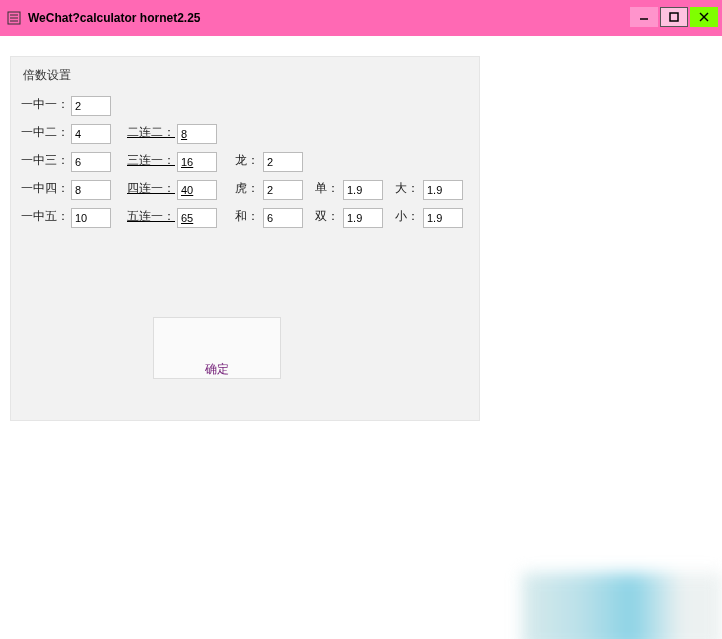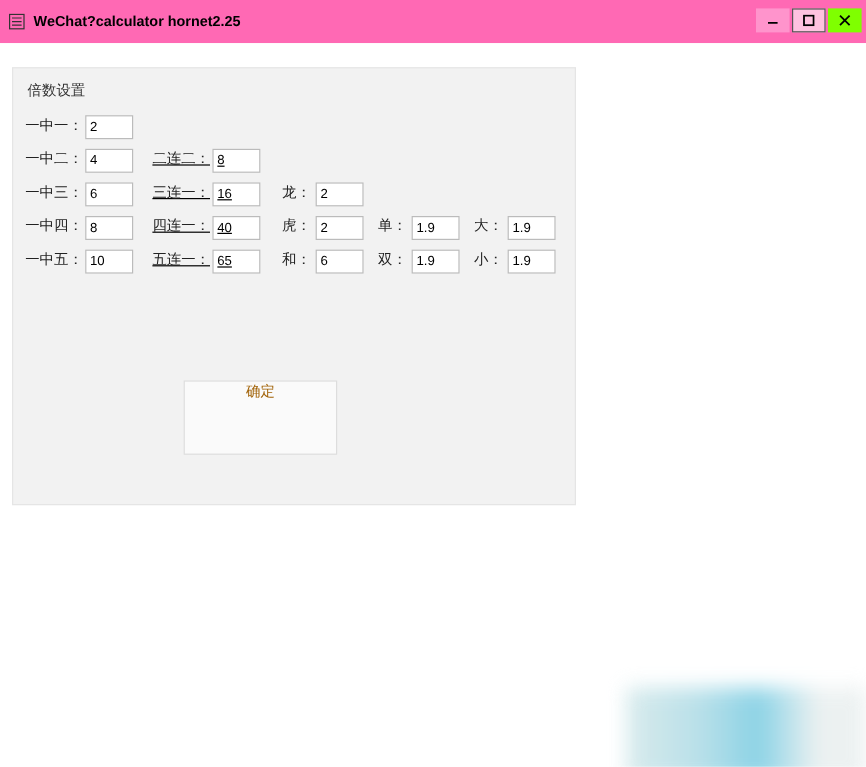--- a/index.html
+++ b/index.html
@@ -93,25 +93,25 @@
   .col5 { margin-left: 10px; }
   .confirm-btn {
     position: absolute;
     left: 142px;
     top: 260px;
     width: 128px;
     height: 62px;
     background: #fafafa;
     border: 1px solid #ddd;
     display: flex;
-    align-items: flex-start;
+    align-items: flex-end;
     justify-content: center;
     cursor: pointer;
     font-size: 12px;
-    color: #a16207;
+    color: #701a75;
   }
   .blur-blob {
     position: absolute;
     right: 0;
     bottom: 0;
     width: 200px;
     height: 78px;
     background: linear-gradient(90deg,#cfe6e8 0%,#a9d9e4 30%,#6fc8e0 55%,#e8eeee 80%);
     filter: blur(8px);
     opacity:.8;

